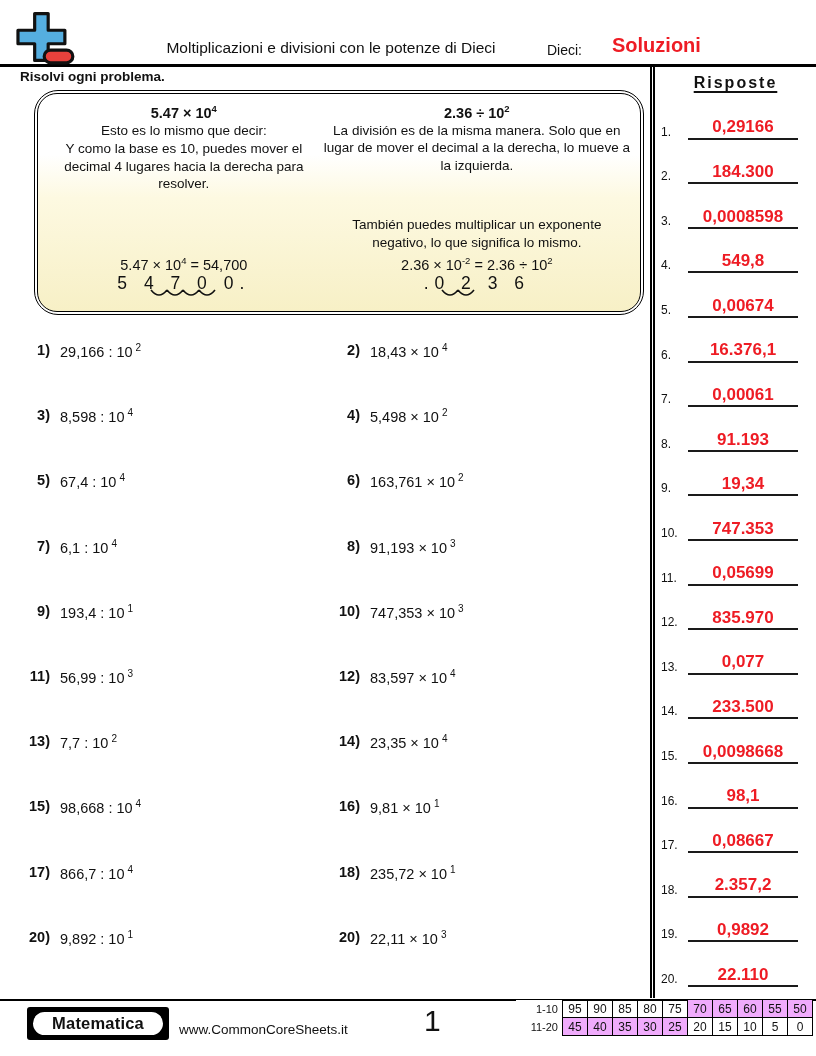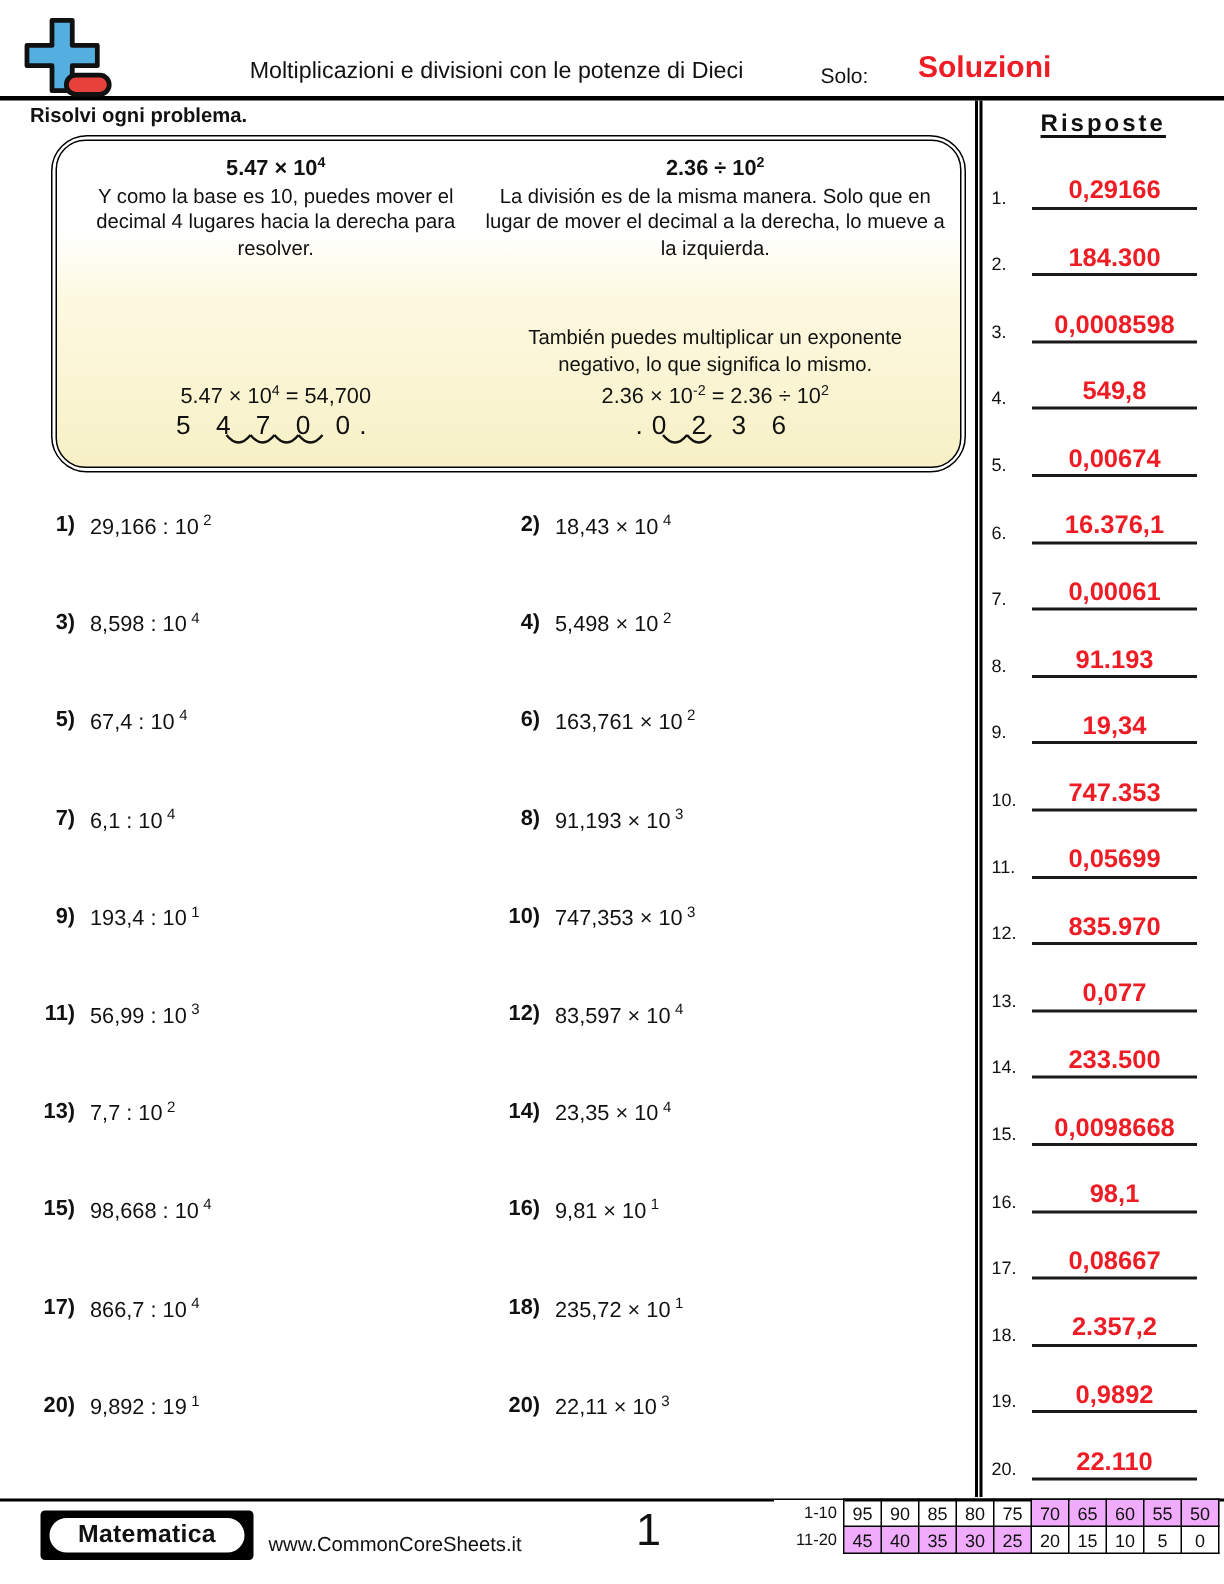--- a/index.html
+++ b/index.html
@@ -67,34 +67,35 @@
 <body>
 
 <div class="page">
 
   <div class="hdr">
     <svg class="logo" width="62" height="56" viewBox="0 0 78 70">
       <path d="M26 3 h17 v21 h21 v17 h-21 v21 h-17 v-21 h-21 v-17 h21 z" fill="#55aee0" stroke="#111" stroke-width="4" stroke-linejoin="round"></path>
       <rect x="38" y="49" width="36" height="16" rx="8" fill="#e8413c" stroke="#111" stroke-width="4"></rect>
     </svg>
     <div class="hdr-title">Moltiplicazioni e divisioni con le potenze di Dieci</div>
-    <div class="name-label">Solo:</div>
+    <div class="name-label">Dieci:</div>
     <div class="name-value">Soluzioni</div>
   </div>
 
   <div class="content">
 
     <div class="main">
       <div class="instruction">Risolvi ogni problema.</div>
 
       <div class="ex-wrap">
         <div class="ex-inner">
 
           <div class="ex-col l">
             <div class="ex-h"><span>5.47 × 10</span><sup>4</sup></div>
+            <div class="ex-t">Esto es lo mismo que decir:</div>
             <div class="ex-t">Y como la base es 10, puedes mover el decimal 4 lugares hacia la derecha para resolver.</div>
             <div class="spacer"></div>
             <div class="ex-res"><span>5.47 × 10</span><sup>4</sup><span> = 54,700</span></div>
             <div class="ex-digits">
               <div>5 4 7 0 0.</div>
               <div class="arc-row">
                 <svg width="68" height="10" viewBox="0 0 68 10">
                     <path d="M1 1 Q9 11 17 1 M17 1 Q25 11 33 1 M33 1 Q41 11 49 1 M49 1 Q57 11 65 1" fill="none" stroke="#111" stroke-width="1.6"></path>
                   </svg>
               </div>
@@ -188,21 +189,21 @@
         <div class="problem c1">
             <span class="pnum">17)</span>
             <span class="pexpr"><span>866,7 : 10</span><sup>4</sup></span>
           </div>
         <div class="problem c2">
             <span class="pnum">18)</span>
             <span class="pexpr"><span>235,72 × 10</span><sup>1</sup></span>
           </div>
         <div class="problem c1">
             <span class="pnum">20)</span>
-            <span class="pexpr"><span>9,892 : 19</span><sup>1</sup></span>
+            <span class="pexpr"><span>9,892 : 10</span><sup>1</sup></span>
           </div>
         <div class="problem c2">
             <span class="pnum">20)</span>
             <span class="pexpr"><span>22,11 × 10</span><sup>3</sup></span>
           </div>
       </div>
     </div>
 
     <div class="answers">
       <div class="answers-title">Risposte</div>

